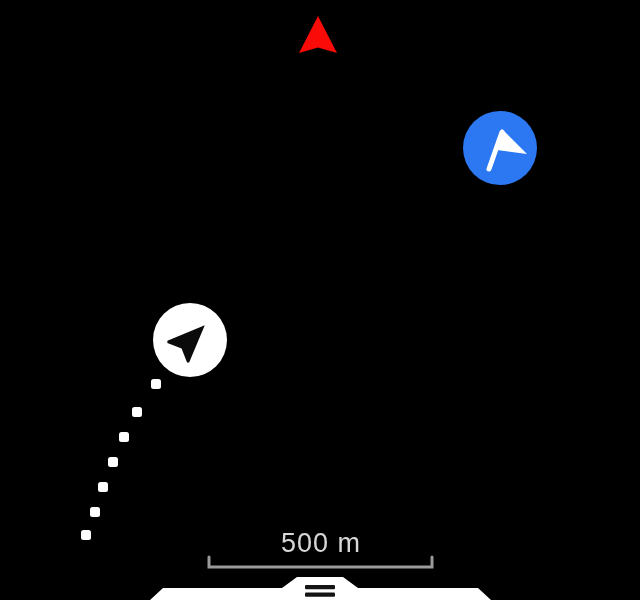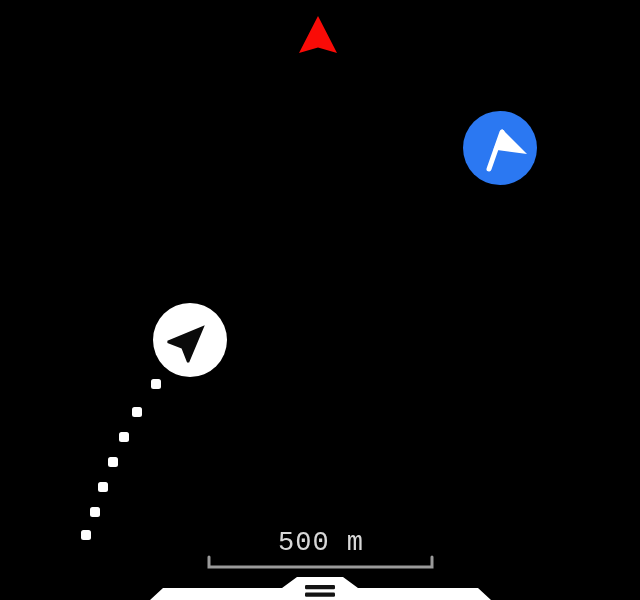--- a/index.html
+++ b/index.html
@@ -1,21 +1,21 @@
 <!DOCTYPE html>
 <html style="--bg: #000000; --red: #fa0b07; --blue: #2b78f2; --white: #ffffff; --arrow: #0a0a0a; --trail: #ffffff; --scale-line: #9a9a9a; --scale-text: #d8d8d8; --sheet: #ffffff; --grabber: #141414;"><head>
 <meta charset="utf-8">
 <style>
   html, body { margin: 0; padding: 0; background: #000; }
   .screen {
     position: relative;
     width: 547px; height: 600px;
     background: var(--bg, #000);
     overflow: hidden;
-    font-family: Liberation Mono, monospace;
+    font-family: Liberation Sans, sans-serif;
     padding-left: 32px;
   }
   .abs { position: absolute; }
 
   
   .north-svg { left: 292px; top: 12px; width: 52px; height: 46px; }
 
   
   .marker { border-radius: 50%; display: flex; align-items: center; justify-content: center; }
   .marker-destination {

